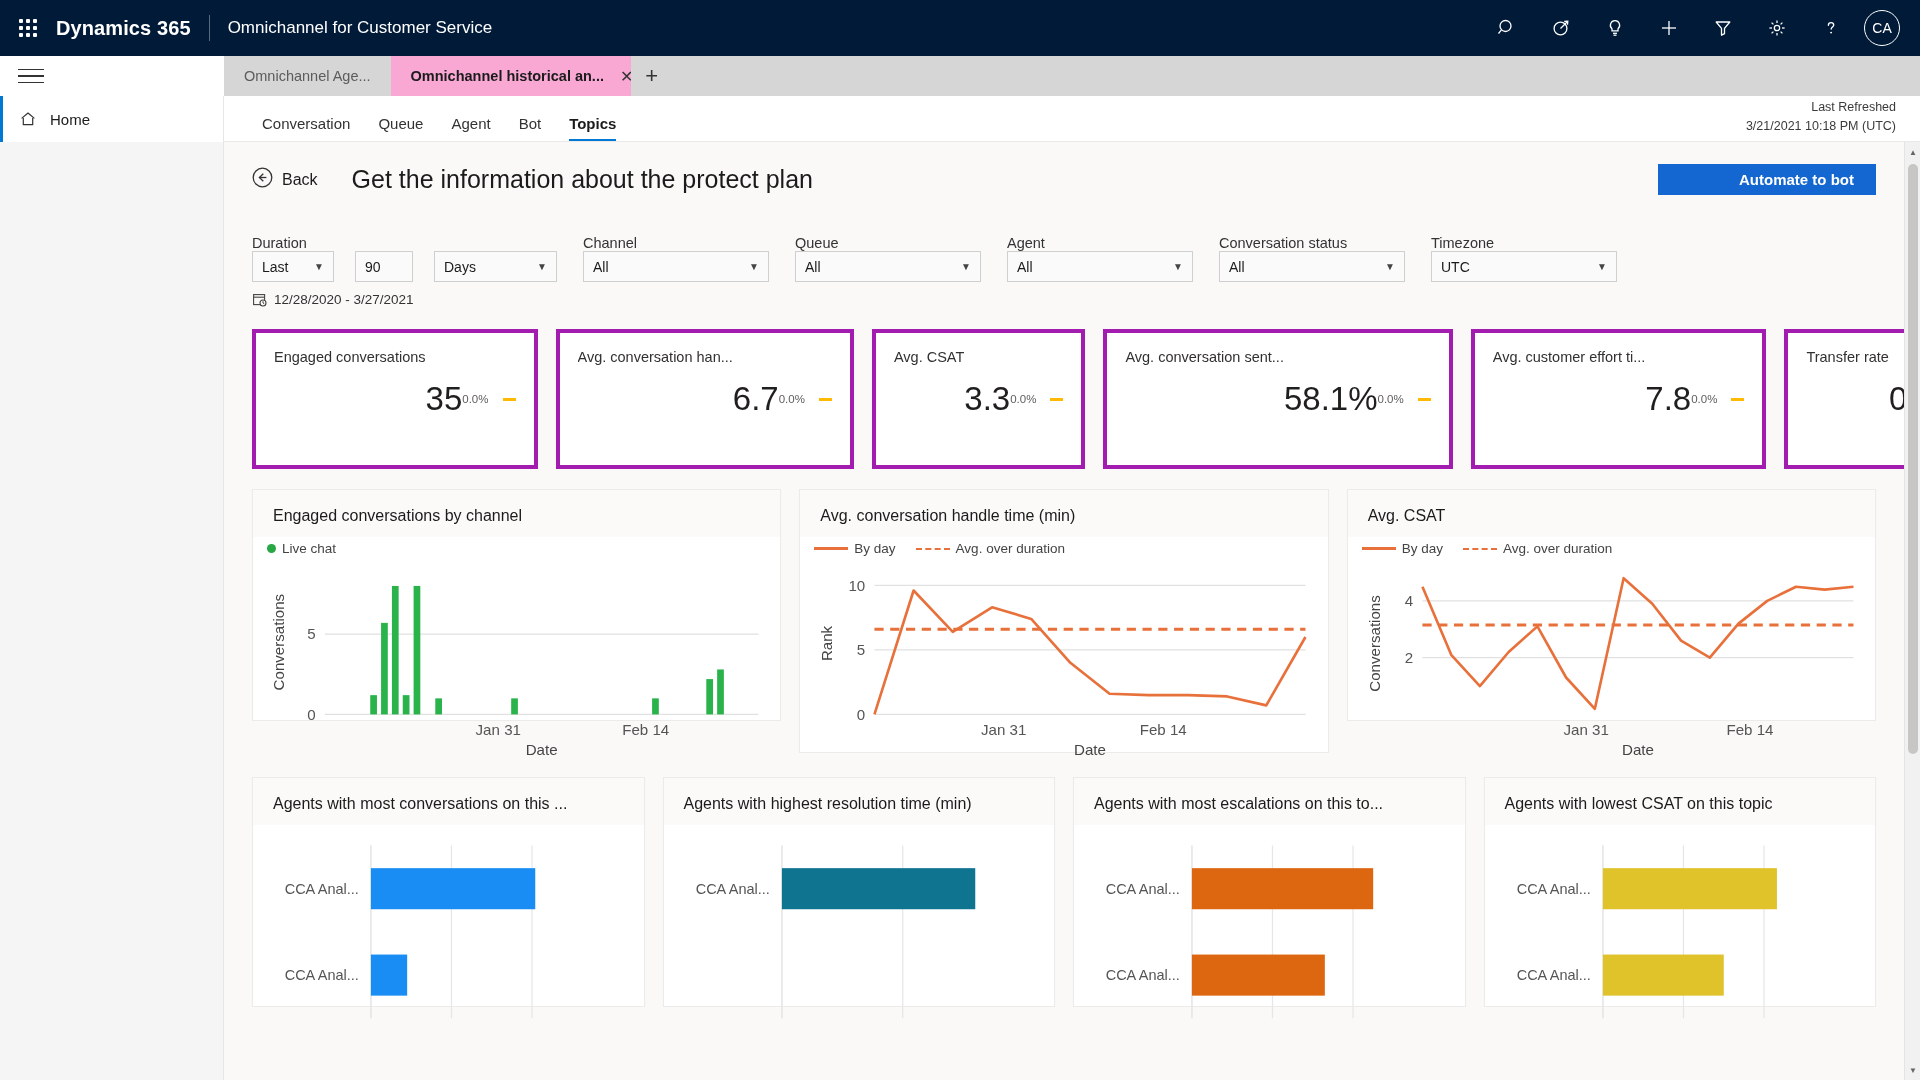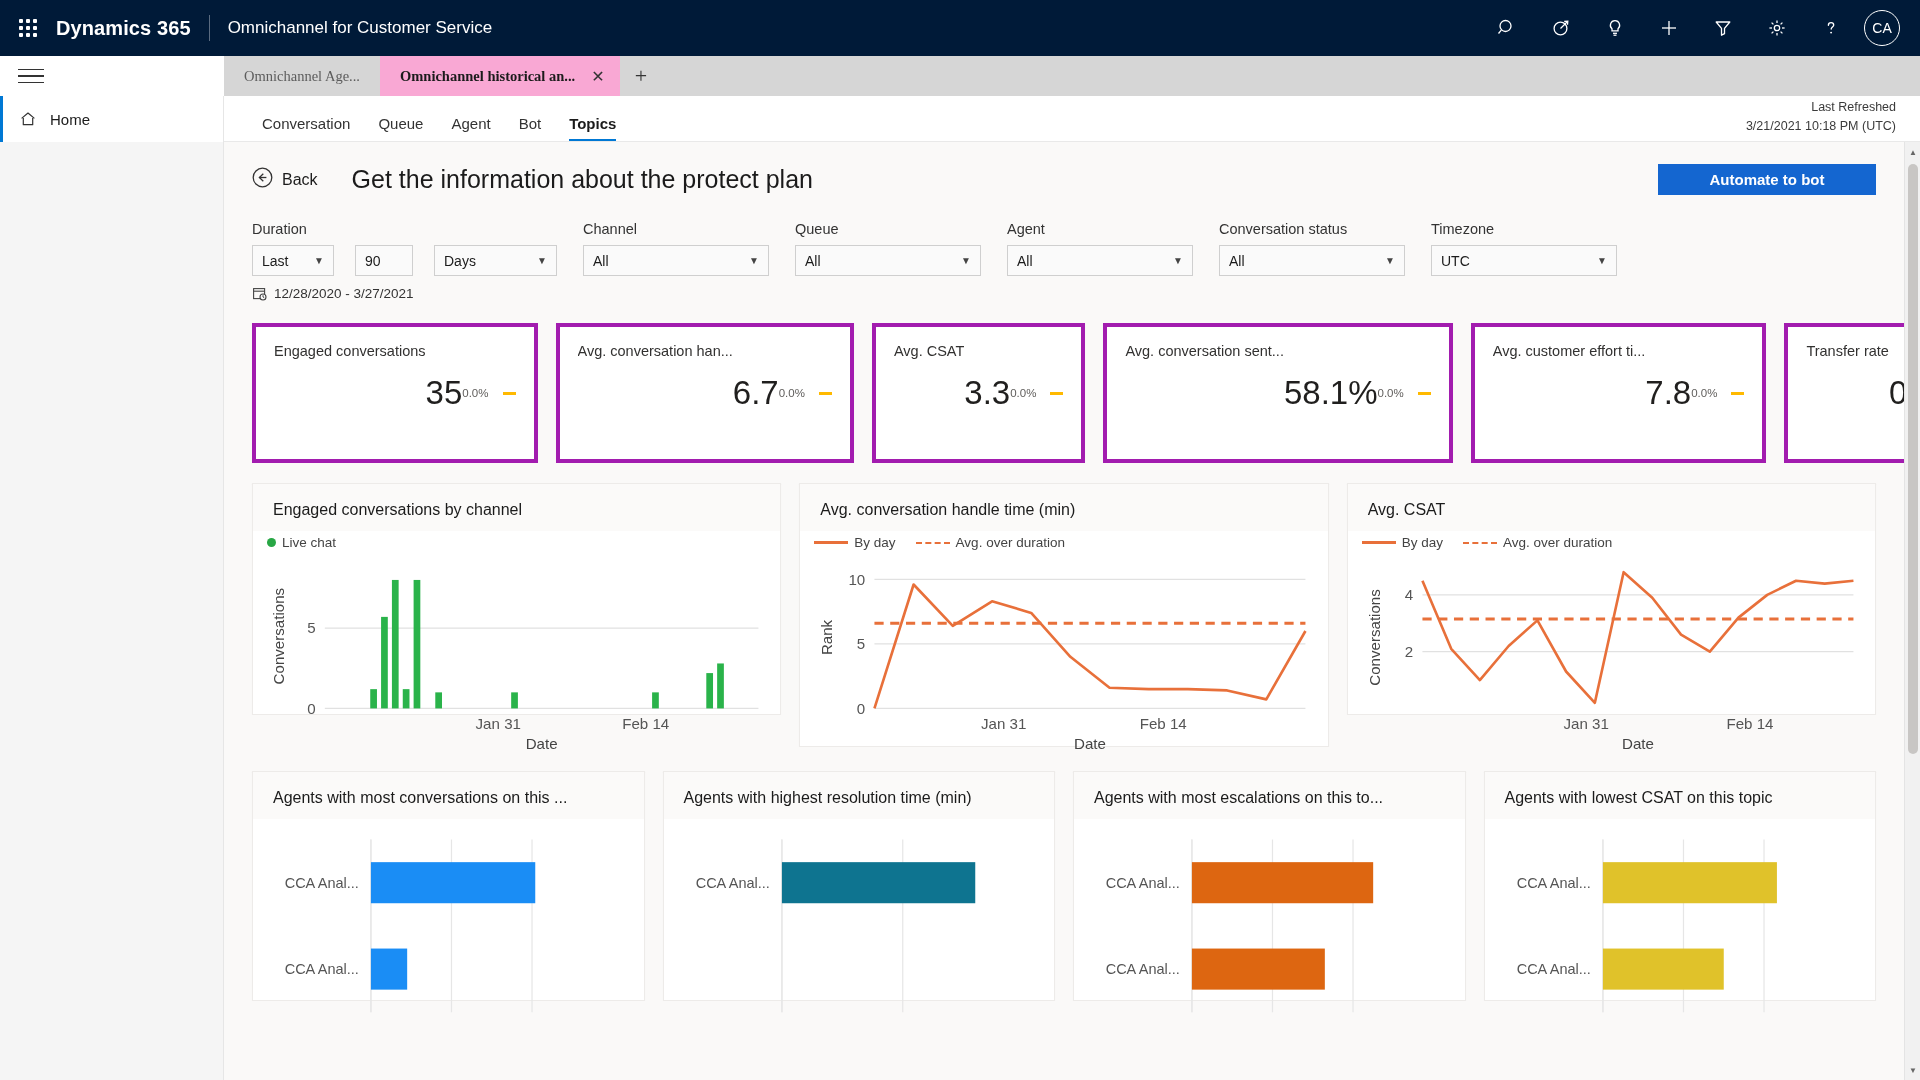--- a/index.html
+++ b/index.html
@@ -32,21 +32,21 @@
   }
   .ticon svg { display: block; }
   .avatar {
     width: 36px; height: 36px; border-radius: 50%; border: 1.5px solid #ffffff;
     display: flex; align-items: center; justify-content: center;
     font-size: 14px; color: #fff; margin-left: 6px; margin-right: 6px; cursor: pointer;
   }
 
   
   .tabstrip {
-    height: 40px; flex: 0 0 40px; background: #d6d6d6; display: flex; align-items: stretch; font-family: Liberation Serif, serif;
+    height: 40px; flex: 0 0 40px; background: #d6d6d6; display: flex; align-items: stretch;
   }
   .hamburger-cell {
     width: 224px; background: #ffffff; display: flex; align-items: center; padding-left: 18px;
   }
   .hamburger { width: 26px; cursor: pointer; }
   .hamburger i { display: block; height: 1.6px; background: #333; margin: 5px 0; }
   .tab {
     padding: 0 20px; display: flex; align-items: center; font-size: 14.5px;
     color: #555; cursor: pointer; max-width: 240px; white-space: nowrap;
   }
@@ -106,35 +106,36 @@
   .scrollbar .arrow-up, .scrollbar .arrow-dn {
     position: absolute; left: 0; width: 16px; height: 16px; display: flex;
     align-items: center; justify-content: center; font-size: 8px; color: #666;
   }
   .scrollbar .arrow-up { top: 2px; }
   .scrollbar .arrow-dn { bottom: 2px; }
 
   .page { padding: 22px 28px 10px 28px; }
 
   
-  .pagehead { display: flex; align-items: center; margin-bottom: 26px; }
+  .pagehead { display: flex; align-items: center; margin-bottom: 40px; }
   .backbtn { display: flex; align-items: center; cursor: pointer; margin-right: 34px; }
   .backbtn .btxt { font-size: 16px; color: #1b1b1b; margin-left: 9px; }
   .pagetitle { font-size: 25px; color: #1b1b1b; font-weight: 400; }
   .headspacer { flex: 1; }
   .primary-btn {
     background: #1466d0; color: #fff; border: none; font-size: 15px; font-weight: bold;
     padding: 0 22px; height: 31px; min-width: 218px; cursor: pointer;
     font-family: "Liberation Sans", sans-serif;
+    text-align: right;
   }
 
   
   .filters { display: flex; margin-bottom: 4px; }
   .fgroup { margin-right: 26px; }
-  .flabel { font-size: 14.5px; color: #333; margin-bottom: 8px; }
+  .flabel { font-size: 14.5px; color: #333; margin-bottom: 0; }
   .fctrls { display: flex; gap: 21px; }
   .fsel, .finput {
     height: 31px; border: 1px solid #cfcfcf; background: #fafafa; display: flex;
     align-items: center; padding: 0 9px; font-size: 14px; color: #1b1b1b; cursor: pointer;
   }
   .fsel .cv { margin-left: auto; padding-left: 10px; color: #444; font-size: 10px; }
   .w-last { width: 82px; }
   .w-num  { width: 58px; }
   .w-unit { width: 123px; }
   .w-wide { width: 186px; }

